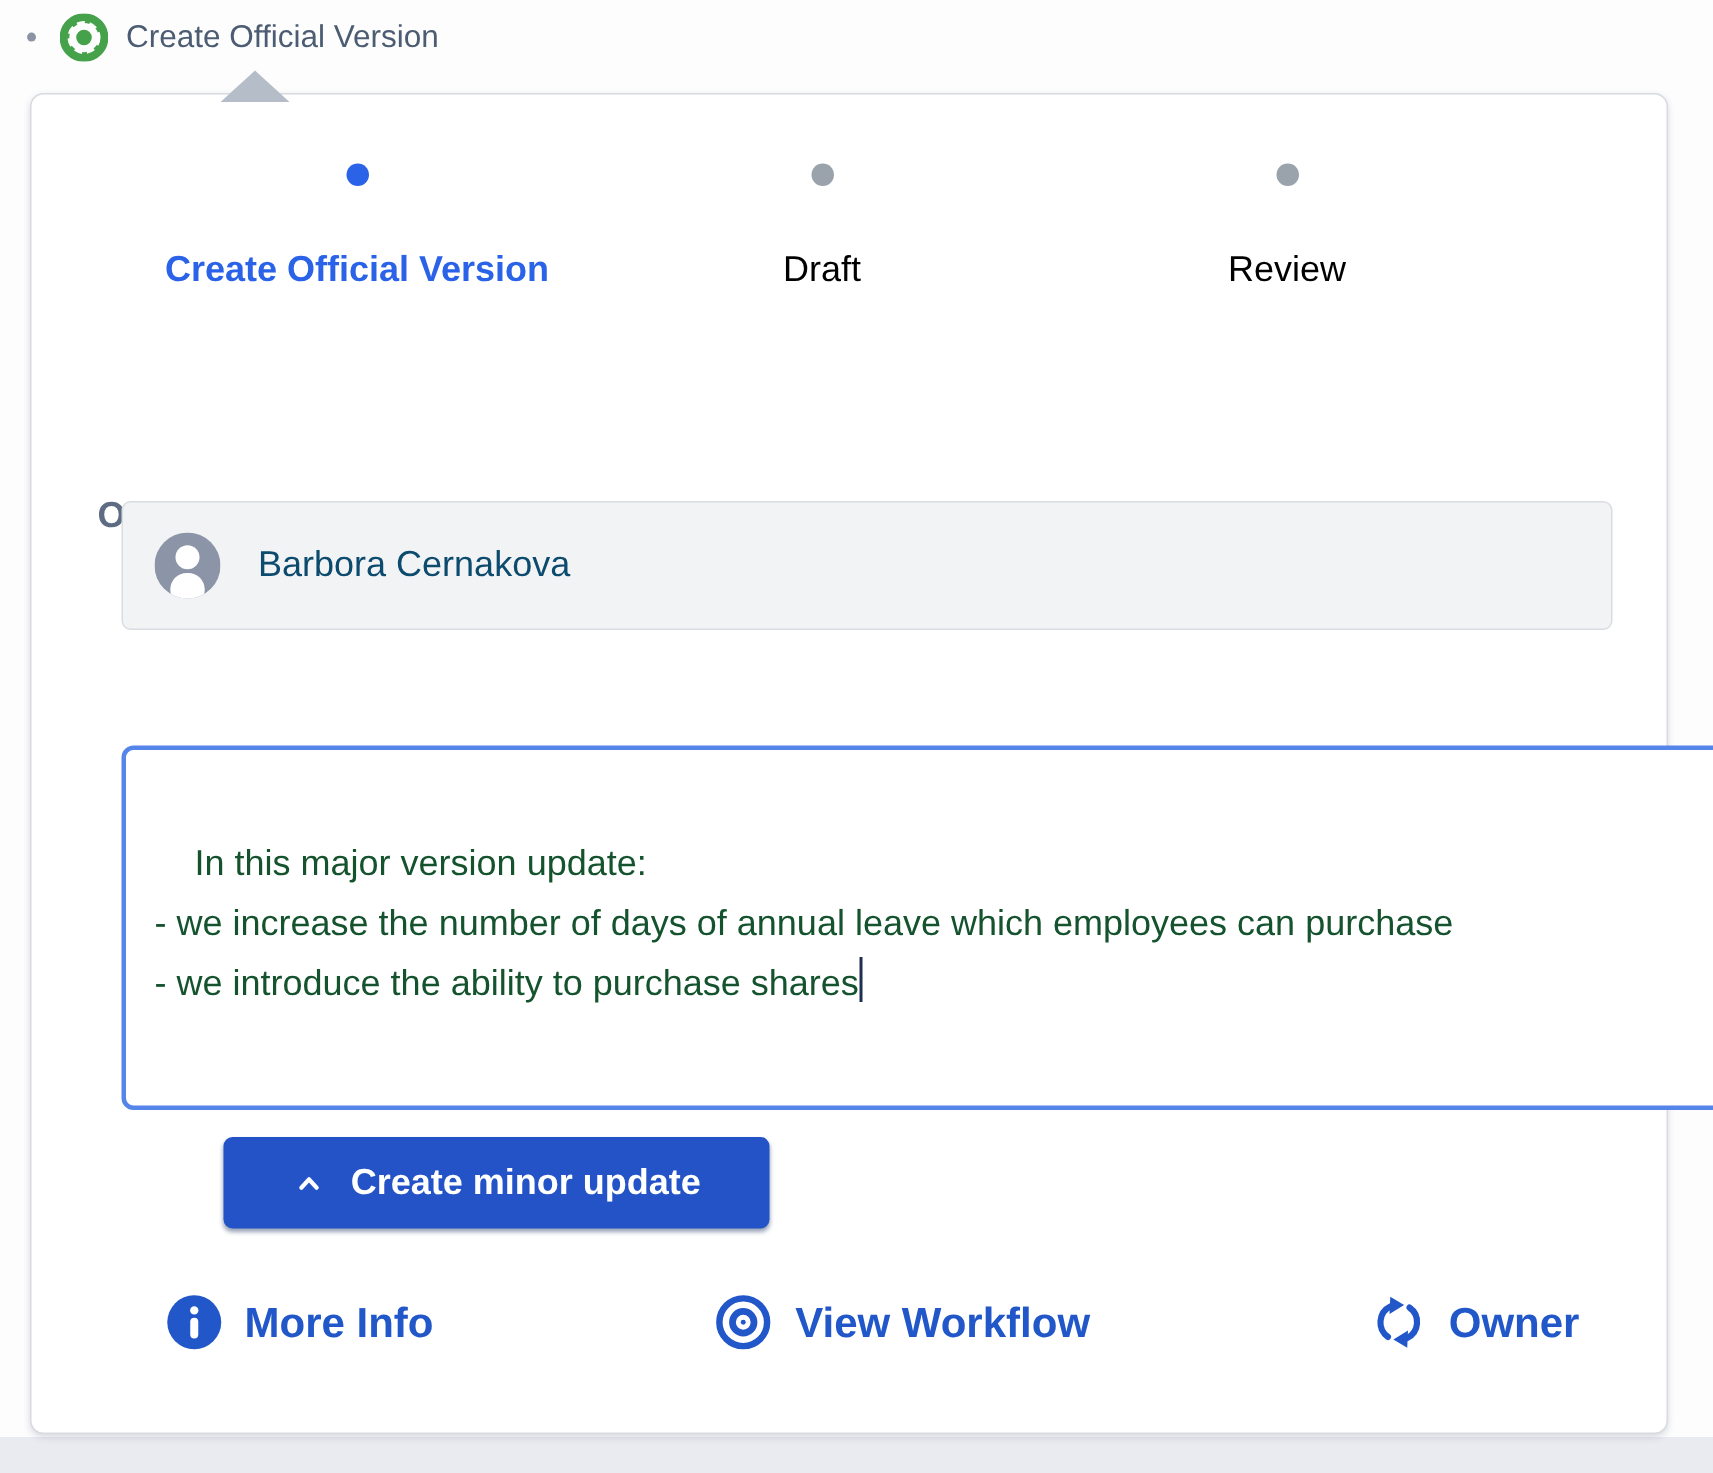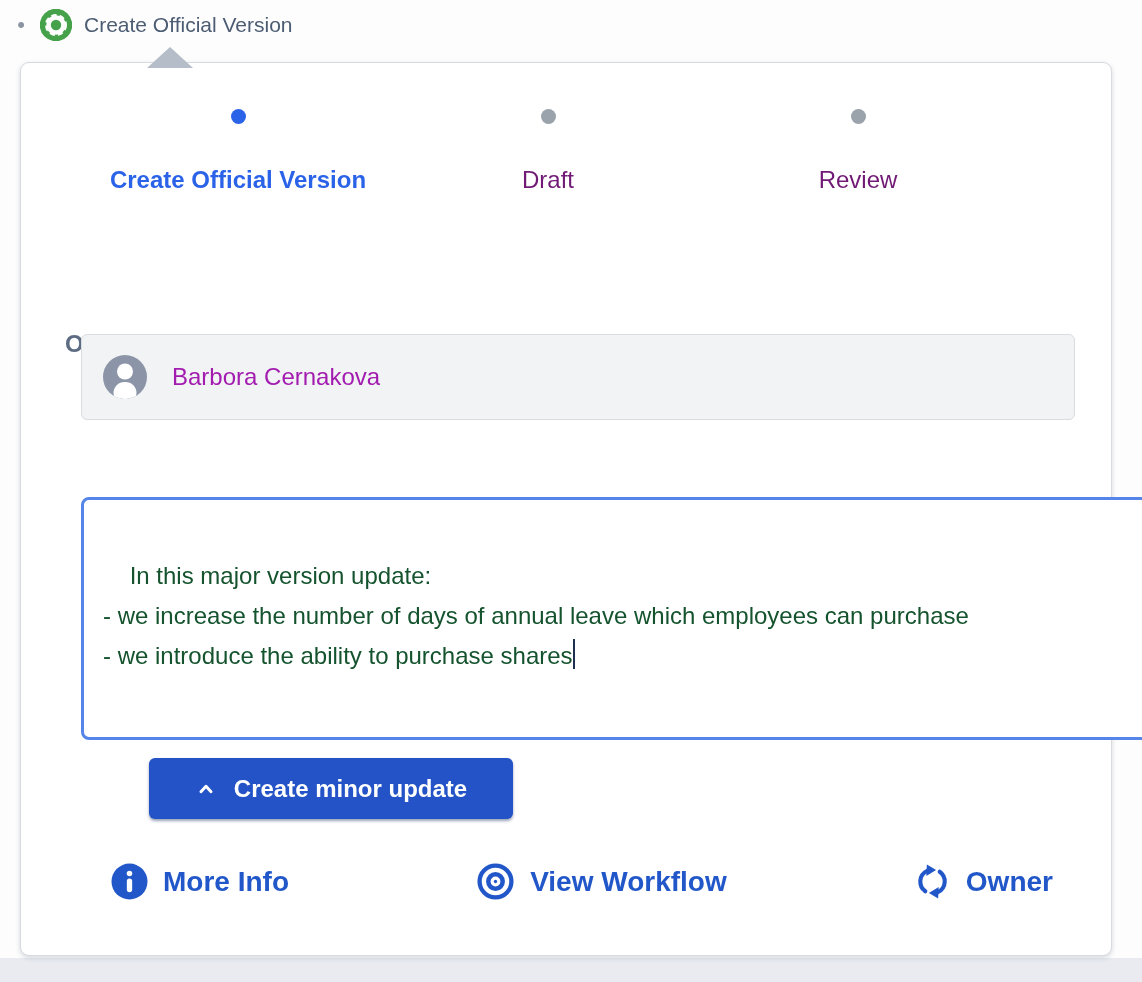--- a/index.html
+++ b/index.html
@@ -32,33 +32,33 @@
     position:absolute; left:20px; top:62px; width:1092px; height:894px; z-index:2;
     background:#ffffff; border:1px solid #d7dade; border-radius:9px;
     box-shadow:0 2px 5px rgba(60,70,90,.20);
   }
 
   
   .stepper { position:absolute; top:46px; left:62px; width:930px; display:flex; }
   .step { flex:1; display:flex; flex-direction:column; align-items:center; }
   .dot { width:15px; height:15px; border-radius:50%; background:#9aa2ac; }
   .dot.active { background:#2b63e8; }
-  .step-label { margin-top:41px; font-size:24px; color:#701a75; line-height:30px; }
+  .step-label { margin-top:41px; font-size:24px; color:#000000; line-height:30px; }
   .step-label.active { color:#2b63e8; font-weight:700; }
 
   
   .field-label { position:absolute; left:44px; font-size:24px; font-weight:600; color:#5d6c83;margin-top:29px; }
   .owner-label { top:238px; }
   .owner-box {
     position:absolute; top:271px; left:60px; width:994px; height:86px;
     background:#f2f3f5; border:1px solid #d9dce1; border-radius:6px;
     display:flex; align-items:center; padding:0 21px; gap:25px;
   }
   .avatar { width:44px; height:44px; display:block; flex:0 0 auto; }
-  .owner-name { font-size:24px; color:#a21caf; }
+  .owner-name { font-size:24px; color:#0c4a6e; }
 
   
   .desc-label { top:402px; }
   .required { color:#e0523f; margin-left:7px; font-weight:700; }
   .textarea {
     position:absolute; top:434px; left:60px; width:1078px; height:243px;
     border:3px solid #5585e8; border-radius:8px; background:#fff;
     padding:16px 60px 16px 19px;
     font-size:24px; line-height:40px; color:#14532d;
     white-space:pre-wrap; word-wrap:break-word; cursor:text; overflow:hidden;

